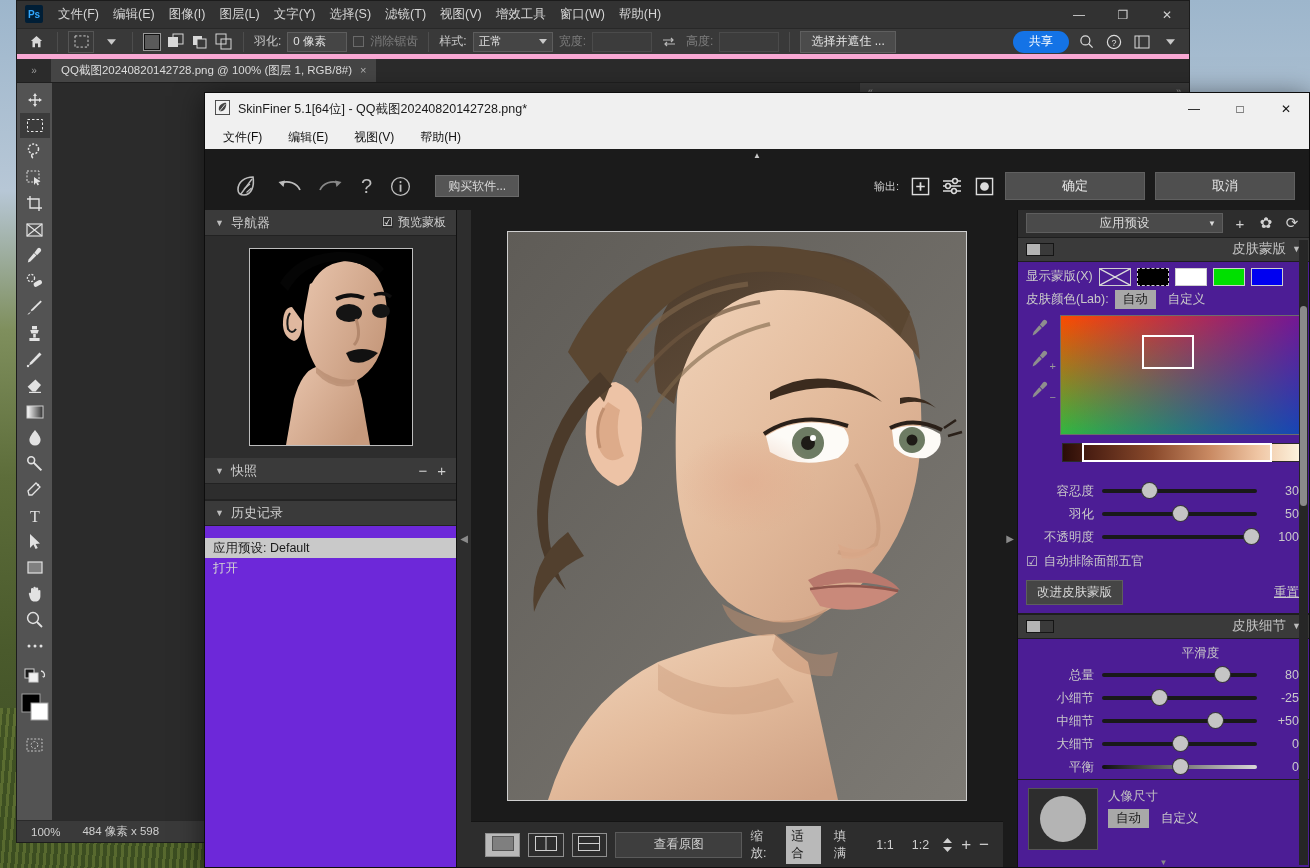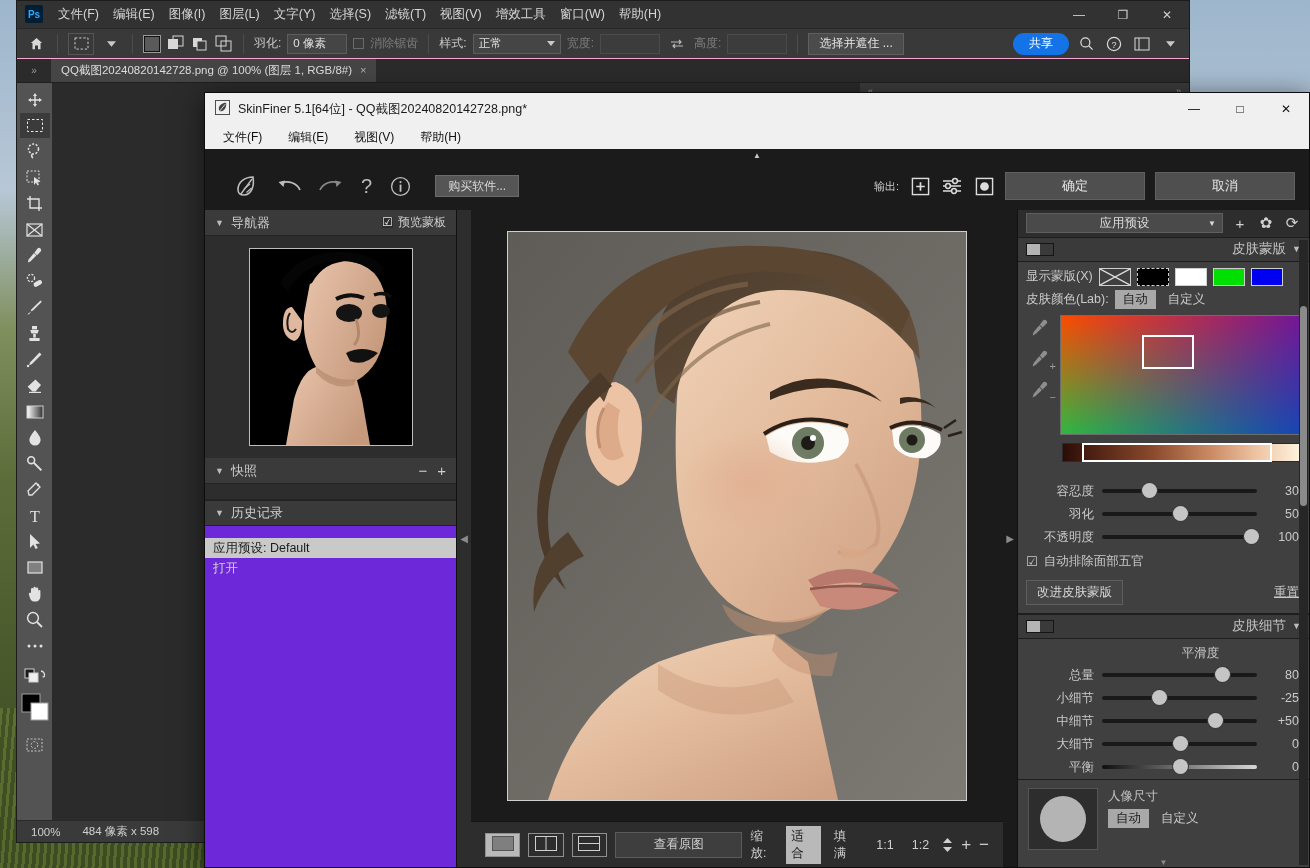--- a/index.html
+++ b/index.html
@@ -34,33 +34,33 @@
   .ps-logo{
     width:18px;height:18px;margin:0 8px 1px 8px;background:#001e36;border-radius:2px;
     color:#31a8ff;font-size:10px;font-weight:bold;display:flex;align-items:center;justify-content:center;
   }
   .ps-menu{ display:flex; align-items:center; gap:0px; }
   .ps-menu span{ color:#d6d6d6; padding:4px 7px; font-size:12.5px; white-space:nowrap;}
   .win-ctrls{ position:absolute; right:0; top:0; height:28px; display:flex;}
   .win-ctrls div{width:44px;height:28px;display:flex;align-items:center;justify-content:center;color:#d0d0d0;font-size:12px;}
 
   .ps-optionbar{
-    height:30px; background:#393939; border-bottom:1px solid #f9a8d4;
+    height:30px; background:#393939; border-bottom:5px solid #f9a8d4;
     display:flex; align-items:center; gap:6px; padding:0 8px; position:relative;
   }
   .obar-btn{width:22px;height:22px;display:flex;align-items:center;justify-content:center;color:#cfcfcf;}
   .obar-sel{width:26px;height:22px;border:1px solid #555;display:flex;align-items:center;justify-content:center;color:#cfcfcf;}
   .sqbtn{width:18px;height:18px;border:1px solid #9a9a9a;}
   .sqbtn.active{background:#5a5a5a;box-shadow:inset 0 0 0 1px #111;}
   .sep{width:1px;height:20px;background:#4d4d4d;margin:0 4px;}
   .olabel{color:#c8c8c8;font-size:12px;}
   .olabel.dim{color:#7d7d7d;}
   .ofield{background:#454545;border:1px solid #5d5d5d;height:20px;min-width:60px;color:#e0e0e0;display:flex;align-items:center;padding:0 5px;font-size:11.5px;}
   .ofield.dim{background:#3c3c3c;border-color:#4b4b4b;}
-  .odrop{background:#454545;border:1px solid #5d5d5d;height:20px;width:88px;color:#e0e0e0;display:flex;align-items:center;justify-content:space-between;padding:0 5px;font-size:11.5px;}
+  .odrop{background:#454545;border:1px solid #5d5d5d;height:20px;width:80px;color:#e0e0e0;display:flex;align-items:center;justify-content:space-between;padding:0 5px;font-size:11.5px;}
   .obtn2{background:#4b4b4b;border:1px solid #5f5f5f;height:22px;color:#e4e4e4;display:flex;align-items:center;padding:0 10px;font-size:12px;}
   .share-btn{background:#1473e6;color:#fff;border-radius:11px;height:22px;padding:0 16px;display:flex;align-items:center;font-size:12px;}
   .ckbox{width:11px;height:11px;border:1px solid #6a6a6a;background:#3c3c3c;}
 
   .ps-tabrow{
     height:24px;background:#2b2b2b;display:flex;align-items:flex-end;border-bottom:1px solid #1f1f1f;
   }
   .tabchev{width:34px;height:24px;color:#9a9a9a;display:flex;align-items:center;justify-content:center;font-size:10px;}
   .doc-tab{
     height:24px;background:#454545;color:#ddd;font-size:11.5px;display:flex;align-items:center;gap:8px;padding:0 10px;
@@ -146,21 +146,21 @@
   .vbtn.sel{background:#b9b9b9;}
   .vbtn i{display:block;}
   .orig-btn{width:130px;height:26px;background:#3e3e3e;border:1px solid #5a5a5a;color:#cfcfcf;display:flex;align-items:center;justify-content:center;font-size:12.5px;}
   .zlabel{color:#cfcfcf;font-size:12.5px;}
   .zopt{color:#cfcfcf;font-size:12.5px;padding:2px 5px;}
   .zopt.sel{background:#b9b9b9;color:#1a1a1a;}
   .zsp{color:#cfcfcf;font-size:12px;display:flex;flex-direction:column;line-height:.7;}
   .zbig{color:#cfcfcf;font-size:17px;line-height:1;}
 
   
-  .sf-right{width:292px;background:#404040;border-left:1px solid #111;display:flex;flex-direction:column;position:relative;}
+  .sf-right{width:292px;background:#4c1d95;border-left:1px solid #111;display:flex;flex-direction:column;position:relative;}
   .sf-rhandle{width:14px;background:#1b1b1b;display:flex;align-items:center;justify-content:center;color:#8a8a8a;font-size:10px;}
   .preset-row{height:28px;display:flex;align-items:center;gap:8px;padding:3px 8px 3px 8px;background:#2d2d2d;}
   .preset-drop{flex:1;height:20px;background:#4a4a4a;border:1px solid #5e5e5e;color:#dcdcdc;font-size:12.5px;display:flex;align-items:center;justify-content:center;position:relative;}
   .preset-drop .cv{position:absolute;right:6px;font-size:8px;}
   .ric{color:#d2d2d2;font-size:15px;width:18px;text-align:center;}
   .panel-head{height:26px;background:#3a3a3a;border-top:1px solid #1e1e1e;border-bottom:1px solid #1e1e1e;display:flex;align-items:center;justify-content:space-between;padding:0 8px;}
   .tgl{width:28px;height:13px;border:1px solid #151515;display:flex;}
   .tgl i{width:50%;height:100%;display:block;}
   .tgl i.on{background:#b4b4b4;}
   .tgl i.off{background:#3a3a3a;}

